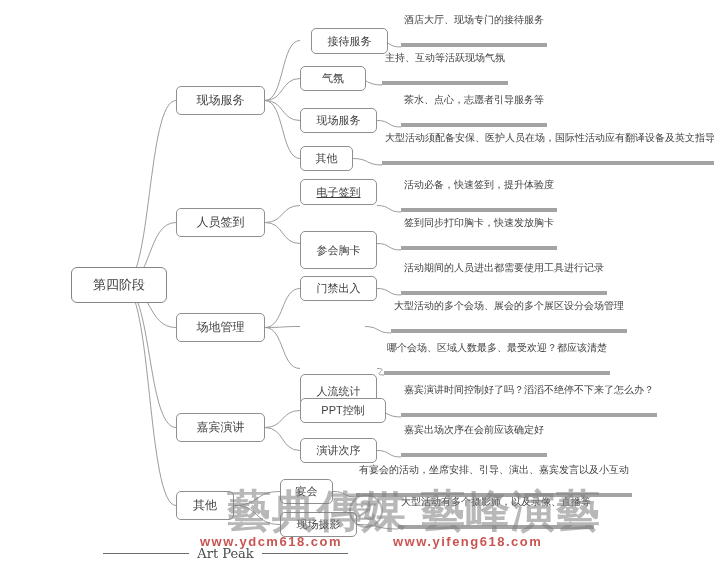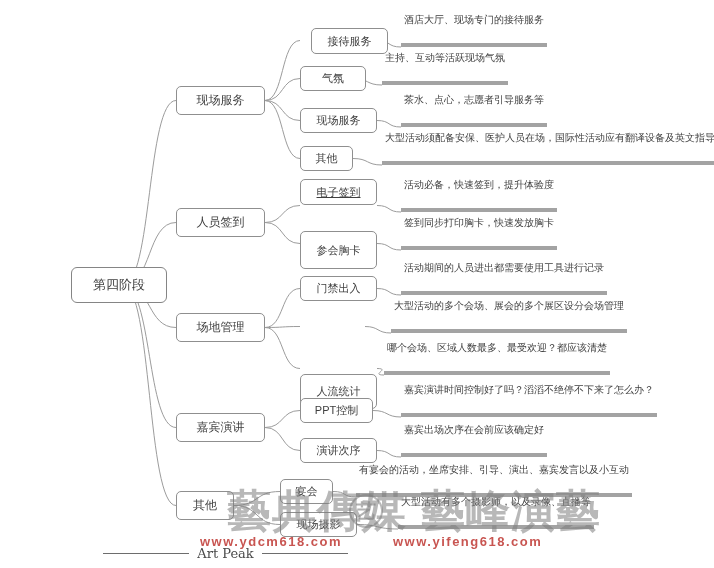--- a/index.html
+++ b/index.html
@@ -108,21 +108,21 @@
       <div class="leaf" style="left: 401px; top: 212px;">活动必备，快速签到，提升体验度</div>
       <div class="mbox topic" style="left: 300px; top: 231px; width: 77px; height: 38px;">参会胸卡</div>
       <div class="leaf" style="left: 401px; top: 250px;">签到同步打印胸卡，快速发放胸卡</div>
       <div class="mbox branch" style="left: 176px; top: 313px; width: 89px; height: 29px;">场地管理</div>
       <div class="mbox topic" style="left: 300px; top: 276px; width: 77px; height: 25px;">门禁出入</div>
       <div class="leaf" style="left: 401px; top: 295px;">活动期间的人员进出都需要使用工具进行记录</div>
       <div class="leaf" style="left: 391px; top: 333px;">大型活动的多个会场、展会的多个展区设分会场管理</div>
       <div class="mbox topic" style="left: 300px; top: 366px; width: 77px; height: 35px; margin-top: 8px;">人流统计</div>
       <div class="leaf" style="left: 384px; top: 375px;">哪个会场、区域人数最多、最受欢迎？都应该清楚</div>
       <div class="mbox branch" style="left: 176px; top: 413px; width: 89px; height: 29px;">嘉宾演讲</div>
-      <div class="mbox topic" style="left: 300px; top: 398px; width: 73px; height: 25px; text-align: center;">PPT控制</div>
+      <div class="mbox topic" style="left: 300px; top: 398px; width: 86px; height: 25px; text-align: center;">PPT控制</div>
       <div class="leaf" style="left: 401px; top: 417px;">嘉宾演讲时间控制好了吗？滔滔不绝停不下来了怎么办？</div>
       <div class="mbox topic" style="left: 300px; top: 438px; width: 77px; height: 25px;">演讲次序</div>
       <div class="leaf" style="left: 401px; top: 457px;">嘉宾出场次序在会前应该确定好</div>
       <div class="mbox branch" style="left: 176px; top: 491px; width: 58px; height: 29px;">其他</div>
       <div class="mbox topic" style="left: 280px; top: 479px; width: 53px; height: 25px;">宴会</div>
       <div class="leaf" style="left: 356px; top: 497px;">有宴会的活动，坐席安排、引导、演出、嘉宾发言以及小互动</div>
       <div class="mbox topic" style="left: 280px; top: 512px; width: 77px; height: 25px;">现场摄影</div>
       <div class="leaf" style="left: 398px; top: 529px;">大型活动有多个摄影师，以及录像、直播等</div>
     </div>
 

